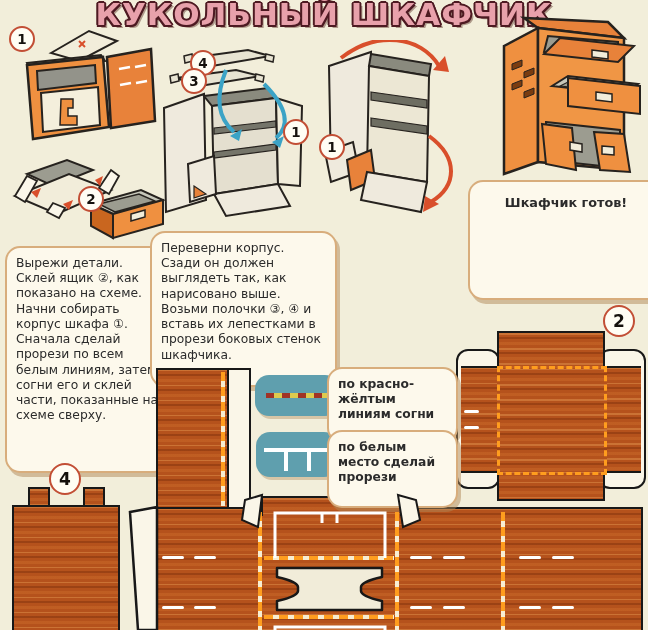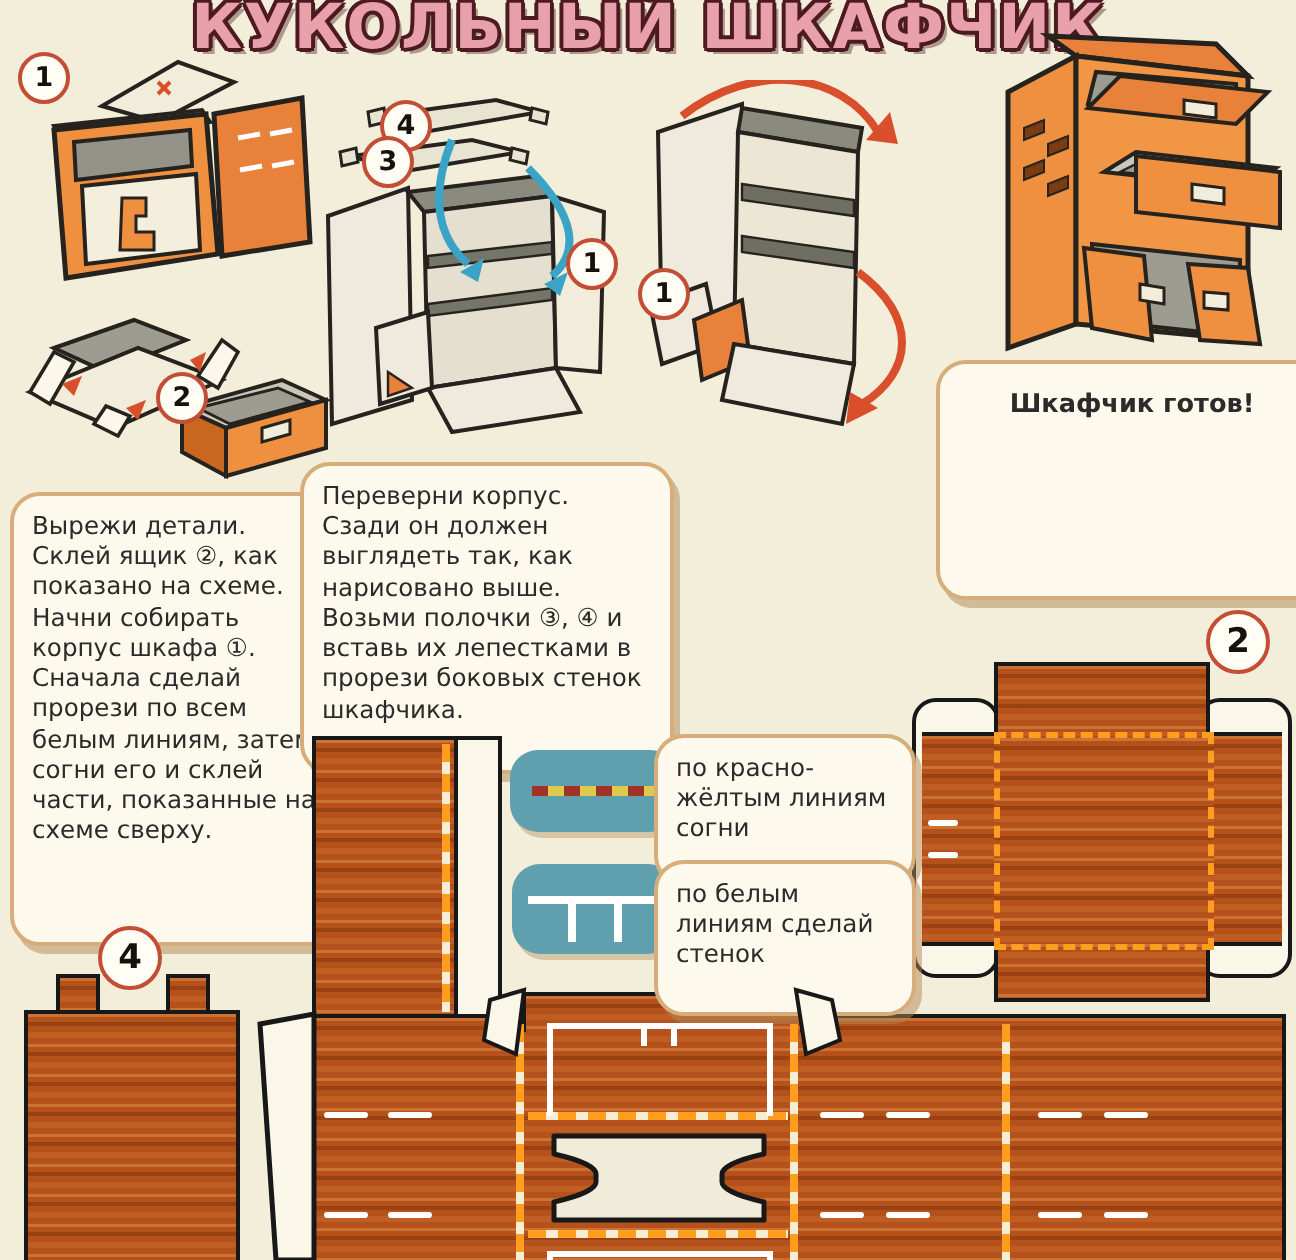--- a/index.html
+++ b/index.html
@@ -14,21 +14,21 @@
   .note{position:absolute;background:#fdf9ec;border:2.5px solid #d8ad7c;border-radius:15px;
         box-shadow:3px 4px 0 rgba(176,136,88,.5);padding:8px 9px;
         font-size:12.3px;line-height:1.24;overflow:hidden;}
   .note-bold{font-weight:bold;text-align:center;margin-top:5px;font-size:12.8px;}
   .badge{position:absolute;width:22px;height:22px;background:#fffdf4;border:2px solid #c24e35;
          border-radius:50%;display:flex;align-items:center;justify-content:center;
          font-weight:bold;font-size:13.5px;color:#15110d;z-index:30;}
   .badge-lg{width:28px;height:28px;font-size:17px;}
   .teal{position:absolute;background:#5f9fae;border-radius:14px;
         box-shadow:2px 3px 0 rgba(176,136,88,.4);z-index:5;}
-  .legend-note{z-index:6;}
+  .legend-note{z-index:6;font-weight:bold;}
   .wood{position:absolute;background-color:#b5521c;
         background-image:repeating-linear-gradient(180deg,
           rgba(255,190,110,.30) 0px,rgba(255,190,110,.30) 1.5px,
           rgba(0,0,0,0) 1.5px,rgba(0,0,0,0) 4px,
           rgba(100,32,4,.32) 4px,rgba(100,32,4,.32) 6px,
           rgba(0,0,0,0) 6px,rgba(0,0,0,0) 9px,
           rgba(218,124,52,.28) 9px,rgba(218,124,52,.28) 12px,
           rgba(0,0,0,0) 12px,rgba(0,0,0,0) 15px);}
   .outline{border:2.5px solid #181818;}
   .no-b{border-bottom:none;}
@@ -170,21 +170,21 @@
   </div>
   <div class="note legend-note" style="left:327px;top:367px;width:109px;height:56px;">
     <span>по красно-жёлтым линиям согни</span>
   </div>
   <div class="teal" style="left:256px;top:432px;width:82px;height:45px;">
     <div class="abs" style="left:8px;top:16px;width:66px;height:3.5px;background:#fff;"></div>
     <div class="abs" style="left:28px;top:19px;width:3.5px;height:20px;background:#fff;"></div>
     <div class="abs" style="left:51px;top:19px;width:3.5px;height:20px;background:#fff;"></div>
   </div>
   <div class="note legend-note" style="left:327px;top:430px;width:109px;height:58px;">
-    <span>по белым линиям сделай стенок</span>
+    <span>по белым место сделай прорези</span>
   </div>
 
   <div class="badge badge-lg" style="left:603px;top:305px;">2</div>
   <div class="whitepiece outline" style="left:456px;top:349px;width:40px;height:136px;border-radius:12px;"></div>
   <div class="whitepiece outline" style="left:598px;top:349px;width:44px;height:136px;border-radius:12px;"></div>
   <div class="wood" style="left:497px;top:331px;width:104px;height:38px;border:2.5px solid #181818;border-bottom:none;"></div>
   <div class="wood" style="left:497px;top:467px;width:104px;height:32px;border:2.5px solid #181818;border-top:none;"></div>
   <div class="wood" style="left:461px;top:366px;width:38px;height:103px;border-top:2.5px solid #181818;border-bottom:2.5px solid #181818;"></div>
   <div class="wood" style="left:599px;top:366px;width:42px;height:103px;border-top:2.5px solid #181818;border-bottom:2.5px solid #181818;"></div>
   <div class="wood" style="left:497px;top:366px;width:104px;height:103px;border:3px dashed #ff9d1e;z-index:13;"></div>

